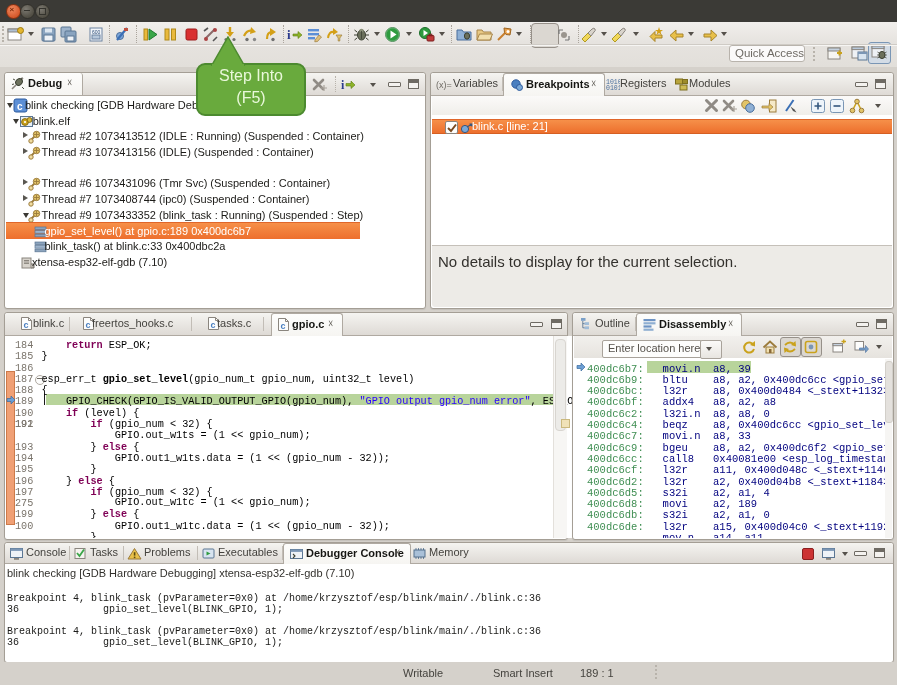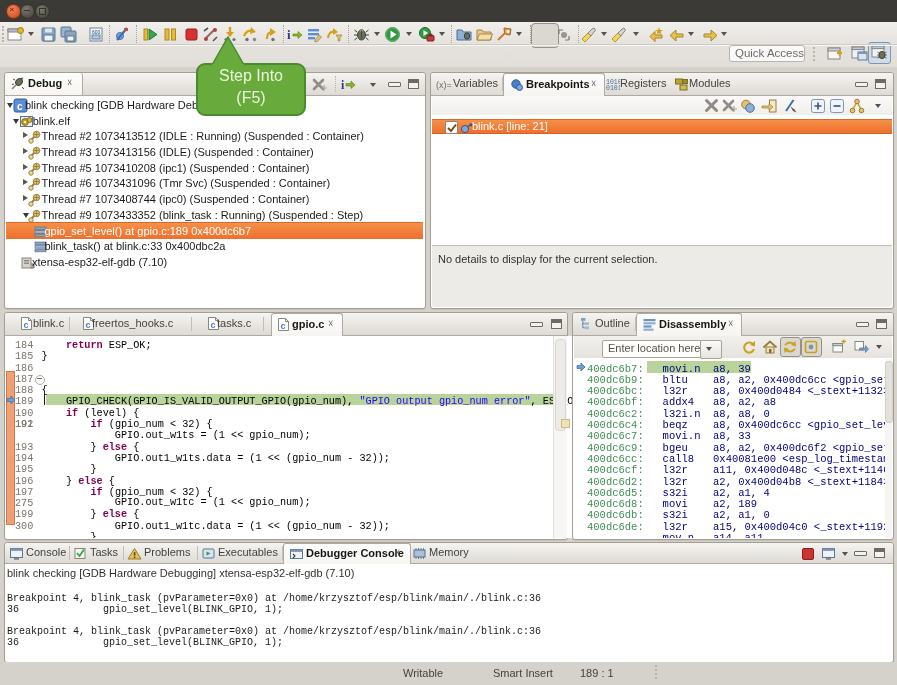--- a/index.html
+++ b/index.html
@@ -263,30 +263,20 @@
     <div class="trow" style="left:1px;top:70.9px;width:417px">
       <span class="exp expr" style="left:16.8px;top:4px"></span>
       <span style="position:absolute;left:21px;top:1px"><svg width="15" height="15" viewBox="0 0 15 15">
           <path d="M3 12 L8 7" stroke="#9c7c3c" stroke-width="1.8"></path>
           <circle cx="9.5" cy="5.5" r="3.2" fill="#e2c468" stroke="#9c7c3c"></circle>
           <circle cx="4" cy="12" r="2.2" fill="#f0dca0" stroke="#9c7c3c"></circle>
           <path d="M9.5 3 L9.5 8 M7 5.5 L12 5.5" stroke="#9c7c3c" stroke-width="0.9"></path>
         </svg></span>
       <span style="position:absolute;left:35.6px;top:2px">Thread #3 1073413156 (IDLE) (Suspended : Container)</span>
     </div>
-    <div class="trow" style="left:1px;top:86.6px;width:417px">
-      <span class="exp expr" style="left:16.8px;top:4px"></span>
-      <span style="position:absolute;left:21px;top:1px"><svg width="15" height="15" viewBox="0 0 15 15">
-          <path d="M3 12 L8 7" stroke="#9c7c3c" stroke-width="1.8"></path>
-          <circle cx="9.5" cy="5.5" r="3.2" fill="#e2c468" stroke="#9c7c3c"></circle>
-          <circle cx="4" cy="12" r="2.2" fill="#f0dca0" stroke="#9c7c3c"></circle>
-          <path d="M9.5 3 L9.5 8 M7 5.5 L12 5.5" stroke="#9c7c3c" stroke-width="0.9"></path>
-        </svg></span>
-      <span style="position:absolute;left:35.6px;top:2px">Thread #5 1073410208 (ipc1) (Suspended : Container)</span>
-    </div>
     <div class="trow" style="left:1px;top:102.3px;width:417px">
       <span class="exp expr" style="left:16.8px;top:4px"></span>
       <span style="position:absolute;left:21px;top:1px"><svg width="15" height="15" viewBox="0 0 15 15">
           <path d="M3 12 L8 7" stroke="#9c7c3c" stroke-width="1.8"></path>
           <circle cx="9.5" cy="5.5" r="3.2" fill="#e2c468" stroke="#9c7c3c"></circle>
           <circle cx="4" cy="12" r="2.2" fill="#f0dca0" stroke="#9c7c3c"></circle>
           <path d="M9.5 3 L9.5 8 M7 5.5 L12 5.5" stroke="#9c7c3c" stroke-width="0.9"></path>
         </svg></span>
       <span style="position:absolute;left:35.6px;top:2px">Thread #6 1073431096 (Tmr Svc) (Suspended : Container)</span>
     </div>
@@ -303,21 +293,21 @@
     <div class="trow" style="left:1px;top:133.7px;width:417px">
       <span class="exp expd" style="left:16.8px;top:6px"></span>
       <span style="position:absolute;left:21px;top:1px"><svg width="15" height="15" viewBox="0 0 15 15">
           <path d="M3 12 L8 7" stroke="#9c7c3c" stroke-width="1.8"></path>
           <circle cx="9.5" cy="5.5" r="3.2" fill="#e2c468" stroke="#9c7c3c"></circle>
           <circle cx="4" cy="12" r="2.2" fill="#f0dca0" stroke="#9c7c3c"></circle>
           <path d="M9.5 3 L9.5 8 M7 5.5 L12 5.5" stroke="#9c7c3c" stroke-width="0.9"></path>
         </svg></span>
       <span style="position:absolute;left:35.6px;top:2px">Thread #9 1073433352 (blink_task : Running) (Suspended : Step)</span>
     </div>
-    <div class="trow" style="left:1px;top:149.4px;width:417px;background:linear-gradient(#f69049,#ed6f2d);border-top:1px solid #e0662a;color:#fff">
+    <div class="trow" style="left:1px;top:149.4px;width:354px;background:linear-gradient(#f69049,#ed6f2d);border-top:1px solid #e0662a;color:#fff">
       <span style="position:absolute;left:26.5px;top:1px"><svg width="15" height="15" viewBox="0 0 15 15">
           <rect x="2" y="3" width="11" height="2.6" fill="#8ba3bd" stroke="#5b7693" stroke-width="0.7"></rect>
           <rect x="2" y="6.6" width="11" height="2.6" fill="#9db3cb" stroke="#5b7693" stroke-width="0.7"></rect>
           <rect x="2" y="10.2" width="11" height="2.6" fill="#8ba3bd" stroke="#5b7693" stroke-width="0.7"></rect>
         </svg></span>
       <span style="position:absolute;left:38.4px;top:2px">gpio_set_level() at gpio.c:189 0x400dc6b7</span>
     </div>
     <div class="trow" style="left:1px;top:165.1px;width:417px">
       <span style="position:absolute;left:26.5px;top:1px"><svg width="15" height="15" viewBox="0 0 15 15">
           <rect x="2" y="3" width="11" height="2.6" fill="#8ba3bd" stroke="#5b7693" stroke-width="0.7"></rect>
@@ -410,21 +400,21 @@
       <svg style="position:absolute;left:14px;top:2px" width="12" height="12">
         <path d="M2 6 L5 9 L10 2.5" stroke="#7a4a1f" stroke-width="2" fill="none"></path>
       </svg>
       <svg style="position:absolute;left:28px;top:2px" width="13" height="13">
         <circle cx="5" cy="7" r="3.6" fill="#7aa8d8" stroke="#38577d"></circle>
         <path d="M7 5 L12 2 M9.5 2 L12 2 L12 4.5" stroke="#38577d" stroke-width="1.2" fill="none"></path>
       </svg>
       <span style="position:absolute;left:40px;top:0px;color:#fff">blink.c [line: 21]</span>
     </div>
     <div style="position:absolute;left:1px;top:172px;width:460px;height:61px;background:#edebe7;border-top:1px solid #c5c0b9;border-radius:0 0 3px 3px"></div>
-    <div style="position:absolute;left:7px;top:180px;color:#33312d;font-size:11px">No details to display for the current selection.</div>
+    <div style="position:absolute;left:7px;top:180px;color:#33312d;font-size:15px">No details to display for the current selection.</div>
   </div>
 <div class="part" id="editor" style="left:4px;top:312px;width:562px;height:226px">
     <div class="tabbar"></div>
     <div class="tab" style="left:2px;width:64px">
       <span class="ico" style="position:absolute;left:12px;top:3px"><svg width="15" height="15" viewBox="0 0 15 15">
           <path d="M2.5 1.5 L9.5 1.5 L12.5 4.5 L12.5 13.5 L2.5 13.5 Z" fill="#fdfdfc" stroke="#8a857e"></path>
           <path d="M9.5 1.5 L9.5 4.5 L12.5 4.5" fill="none" stroke="#8a857e"></path>
           <text x="4.5" y="11.5" font-size="9" font-weight="bold" fill="#4a7fc0" font-family="Liberation Sans">c</text>
         </svg></span>
       <span style="position:absolute;left:26px;top:4px">blink.c</span>
@@ -475,26 +465,27 @@
       <div class="lnum" style="left:9px;top:71.7px">190</div>
       <div class="lnum" style="left:9px;top:83.0px">191</div>
       <div class="lnum" style="left:9px;top:83px">192</div>
       <div class="lnum" style="left:9px;top:105.6px">193</div>
       <div class="lnum" style="left:9px;top:116.9px">194</div>
       <div class="lnum" style="left:9px;top:128.2px">195</div>
       <div class="lnum" style="left:9px;top:139.5px">196</div>
       <div class="lnum" style="left:9px;top:150.8px">197</div>
       <div class="lnum" style="left:9px;top:162.1px">275</div>
       <div class="lnum" style="left:9px;top:173.4px">199</div>
-      <div class="lnum" style="left:9px;top:184.7px">300</div>
+      <div class="lnum" style="left:9px;top:184.7px">100</div>
       <div style="position:absolute;left:29px;top:38.8px;width:8px;height:8px;border:1px solid #b0aaa2;border-radius:50%;background:#fdfdfc"></div>
       <div style="position:absolute;left:31px;top:42.2px;width:5px;height:1px;background:#6e6a63"></div>
       <div class="edl" style="left:35.5px;top:3.9px">    <span class="kw">return</span> ESP_OK;</div>
       <div class="edl" style="left:35.5px;top:15.2px">}</div>
       <div class="edl" style="left:35.5px;top:26.5px"></div>
+      <div class="edl" style="left:35.5px;top:37.8px">esp_err_t <b>gpio_set_level</b>(gpio_num_t gpio_num, uint32_t level)</div>
       <div class="edl" style="left:35.5px;top:49.1px">{</div>
       <div class="edl" style="left:35.5px;top:60.4px">    GPIO_CHECK(GPIO_IS_VALID_OUTPUT_GPIO(gpio_num), <span class="str">"GPIO output gpio_num error"</span>, ESP_OK);</div>
       <div class="edl" style="left:35.5px;top:71.7px">    <span class="kw">if</span> (level) {</div>
       <div class="edl" style="left:35.5px;top:83.0px">        <span class="kw">if</span> (gpio_num &lt; 32) {</div>
       <div class="edl" style="left:35.5px;top:94.3px">            GPIO.out_w1ts = (1 &lt;&lt; gpio_num);</div>
       <div class="edl" style="left:35.5px;top:105.6px">        } <span class="kw">else</span> {</div>
       <div class="edl" style="left:35.5px;top:116.9px">            GPIO.out1_w1ts.data = (1 &lt;&lt; (gpio_num - 32));</div>
       <div class="edl" style="left:35.5px;top:128.2px">        }</div>
       <div class="edl" style="left:35.5px;top:139.5px">    } <span class="kw">else</span> {</div>
       <div class="edl" style="left:35.5px;top:150.8px">        <span class="kw">if</span> (gpio_num &lt; 32) {</div>

